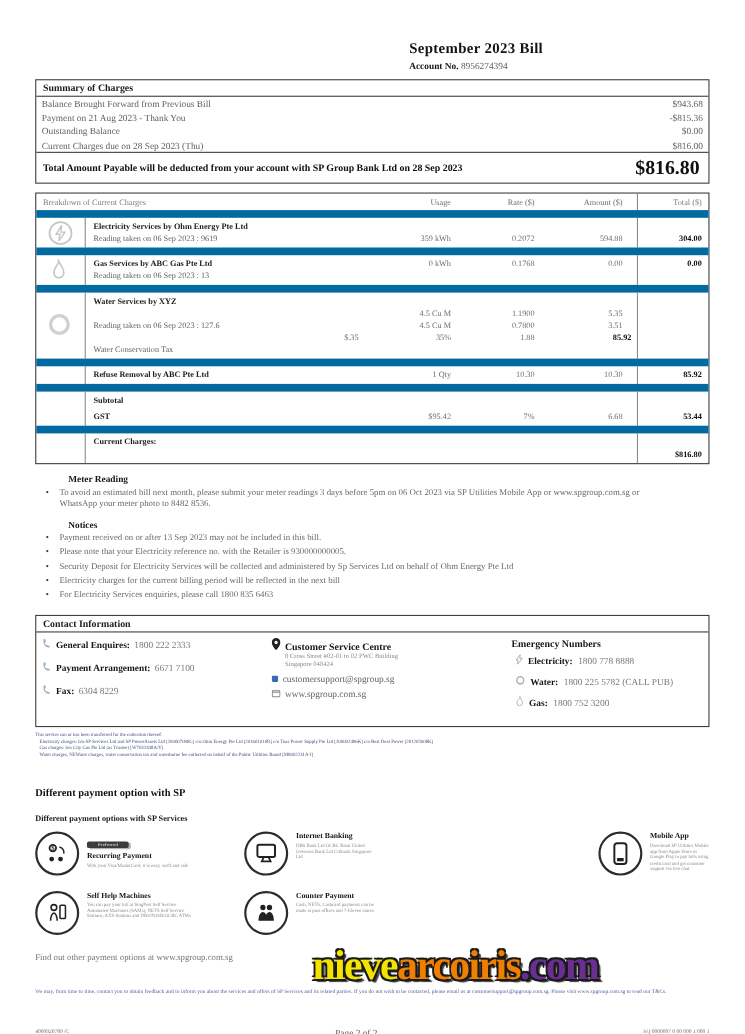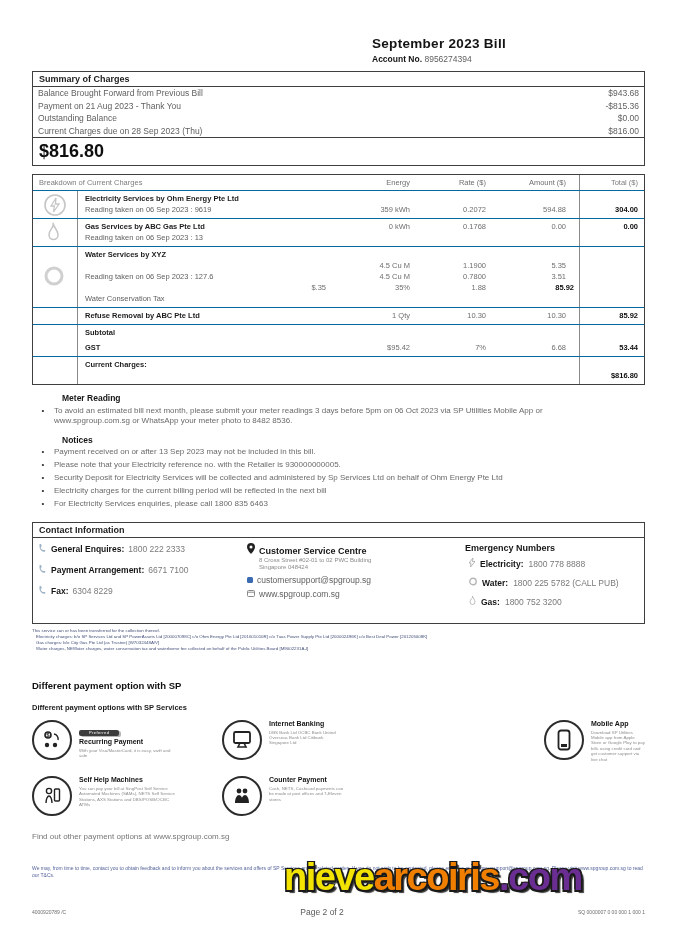--- a/index.html
+++ b/index.html
@@ -1,37 +1,37 @@
 <!DOCTYPE html>
 <html><head>
 <meta charset="utf-8">
 <style>
   html,body{margin:0;padding:0;background:#fff;}
   .page{position:relative;width:677px;height:940px;background:#fff;overflow:hidden;
-        font-family:Liberation Sans, sans-serif;color:#5f5f5f;}
+        font-family:Liberation Serif, serif;color:#5f5f5f;}
   
   .doc-header{margin:36px 0 0 372px;width:260px;}
   .doc-title{font-size:13.5px;font-weight:bold;color:#141414;letter-spacing:.3px;}
   .doc-account{font-size:8.5px;margin-top:3px;}
   .doc-account b{color:#141414;}
   
   .box{margin:7px 32px 0;border:1px solid #3f3f3f;}
   .box-title{padding:2px 6px;font-size:9px;font-weight:bold;color:#1c1c1c;border-bottom:1px solid #3f3f3f;}
   .srow{display:flex;justify-content:space-between;font-size:8.5px;line-height:12.5px;padding:0 5px;}
   .srow:first-of-type{margin-top:2px;}
   .total-row{border-top:1px solid #3f3f3f;display:flex;justify-content:space-between;align-items:center;padding:3px 6px;}
   .total-label{font-size:9px;font-weight:bold;color:#0e0e0e;line-height:13px;width:430px;}
   .total-amount{font-size:18px;font-weight:bold;color:#0e0e0e;padding-right:2px;}
   
   .bd{margin:8px 32px 0;border:1px solid #3f3f3f;font-size:7.5px;}
   .grid{display:grid;grid-template-columns:1fr 84px 76px 80px 64px;}
   .bd-head{padding:3px 0 3px 6px;color:#7d7d7d;position:relative;}
   .c-num{text-align:right;padding-right:14px;color:#6e6e6e;}
   .c-tot{text-align:right;padding-right:6px;}
-  .sec{border-top:1px solid #0369a1;position:relative;padding:2px 0 3px 52px;}
+  .sec{border-top:7px solid #0369a1;position:relative;padding:2px 0 3px 52px;}
   .sec::before{content:"";position:absolute;left:44px;top:0;bottom:0;border-left:1px solid #8a8a8a;}
   .sec::after{content:"";position:absolute;right:64px;top:0;bottom:0;border-left:1px solid #8a8a8a;}
   .bd-head::after{content:"";position:absolute;right:64px;top:0;bottom:0;border-left:1px solid #8a8a8a;}
   .line{line-height:11px;}
   .name{font-weight:bold;color:#1c1c1c;}
   .tot{font-weight:bold;color:#0e0e0e;}
   .sicon{position:absolute;left:10px;top:50%;transform:translateY(-50%);}
   .sicon.hi{top:16px;transform:none;}
   
   .sect{margin:0 32px;}
@@ -98,28 +98,29 @@
     </div>
     <div class="srow">
       <span>Outstanding Balance</span>
       <span>$0.00</span>
     </div>
     <div class="srow">
       <span>Current Charges due on 28 Sep 2023 (Thu)</span>
       <span>$816.00</span>
     </div>
     <div class="total-row">
+      <div class="total-label">Total Amount Payable will be deducted from your account with SP Group Bank Ltd on 28 Sep 2023</div>
       <div class="total-amount">$816.80</div>
     </div>
   </div>
 
   <div class="bd">
     <div class="grid bd-head">
       <div>Breakdown of Current Charges</div>
-      <div class="c-num">Energy</div>
+      <div class="c-num">Usage</div>
       <div class="c-num">Rate ($)</div>
       <div class="c-num">Amount ($)</div>
       <div class="c-tot" style="color:#7d7d7d">Total ($)</div>
     </div>
 
     <div class="sec">
       <span class="sicon">
         <svg width="24" height="24" viewBox="0 0 24 24">
             <circle cx="12" cy="12" r="10" fill="none" stroke="#c6c6c6" stroke-width="1.6"></circle>
             <path d="M13 5 8 13h3.4L10.6 19 16 11h-3.6z" fill="none" stroke="#c6c6c6" stroke-width="1.3"></path>

